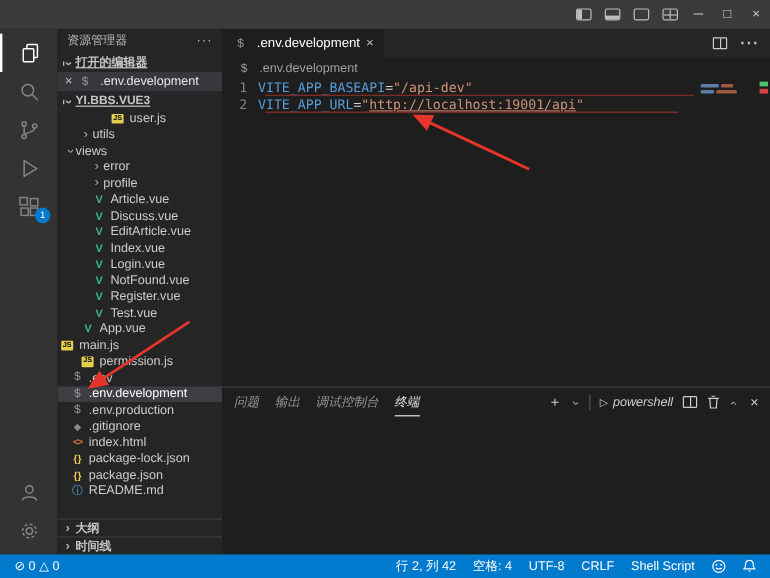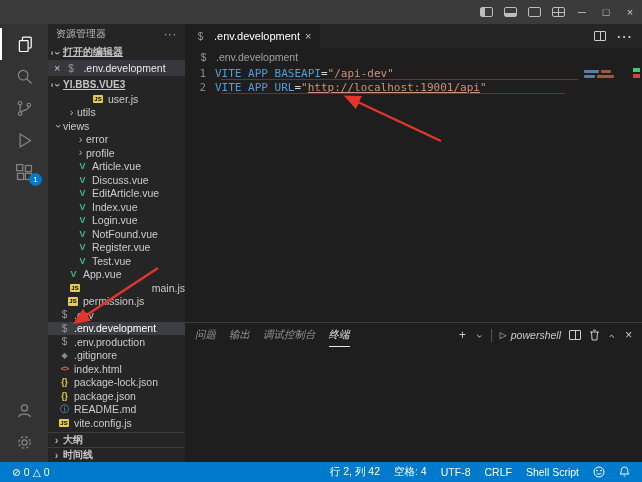--- a/index.html
+++ b/index.html
@@ -240,21 +240,21 @@
             <span class="tree-label">Register.vue</span>
           </div>
           <div class="tree-row" style="padding-left: 28px;">
             <span class="ficon ficon-vue">V</span>
             <span class="tree-label">Test.vue</span>
           </div>
           <div class="tree-row" style="padding-left: 19px;">
             <span class="ficon ficon-vue">V</span>
             <span class="tree-label">App.vue</span>
           </div>
-          <div class="tree-row" style="padding-left: 21px; justify-content: space-between;">
+          <div class="tree-row" style="padding-left: 2px;">
             <span class="ficon ficon-js">JS</span>
             <span class="tree-label">main.js</span>
           </div>
           <div class="tree-row" style="padding-left: 19px;">
             <span class="ficon ficon-js">JS</span>
             <span class="tree-label">permission.js</span>
           </div>
           <div class="tree-row" style="padding-left: 10px;">
             <span class="ficon ficon-env">$</span>
             <span class="tree-label">.env</span>
@@ -279,24 +279,20 @@
             <span class="ficon ficon-json">{}</span>
             <span class="tree-label">package-lock.json</span>
           </div>
           <div class="tree-row" style="padding-left: 10px;">
             <span class="ficon ficon-json">{}</span>
             <span class="tree-label">package.json</span>
           </div>
           <div class="tree-row" style="padding-left: 10px;">
             <span class="ficon ficon-info">ⓘ</span>
             <span class="tree-label">README.md</span>
-          </div>
-          <div class="tree-row" style="padding-left: 10px;">
-            <span class="ficon ficon-js">JS</span>
-            <span class="tree-label">vite.config.js</span>
           </div>
         </div>
       <div class="sb-foot">
         <div class="foot-head">
           <span class="chev">›</span>
           <span>大纲</span>
         </div>
         <div class="foot-head">
           <span class="chev">›</span>
           <span>时间线</span>

